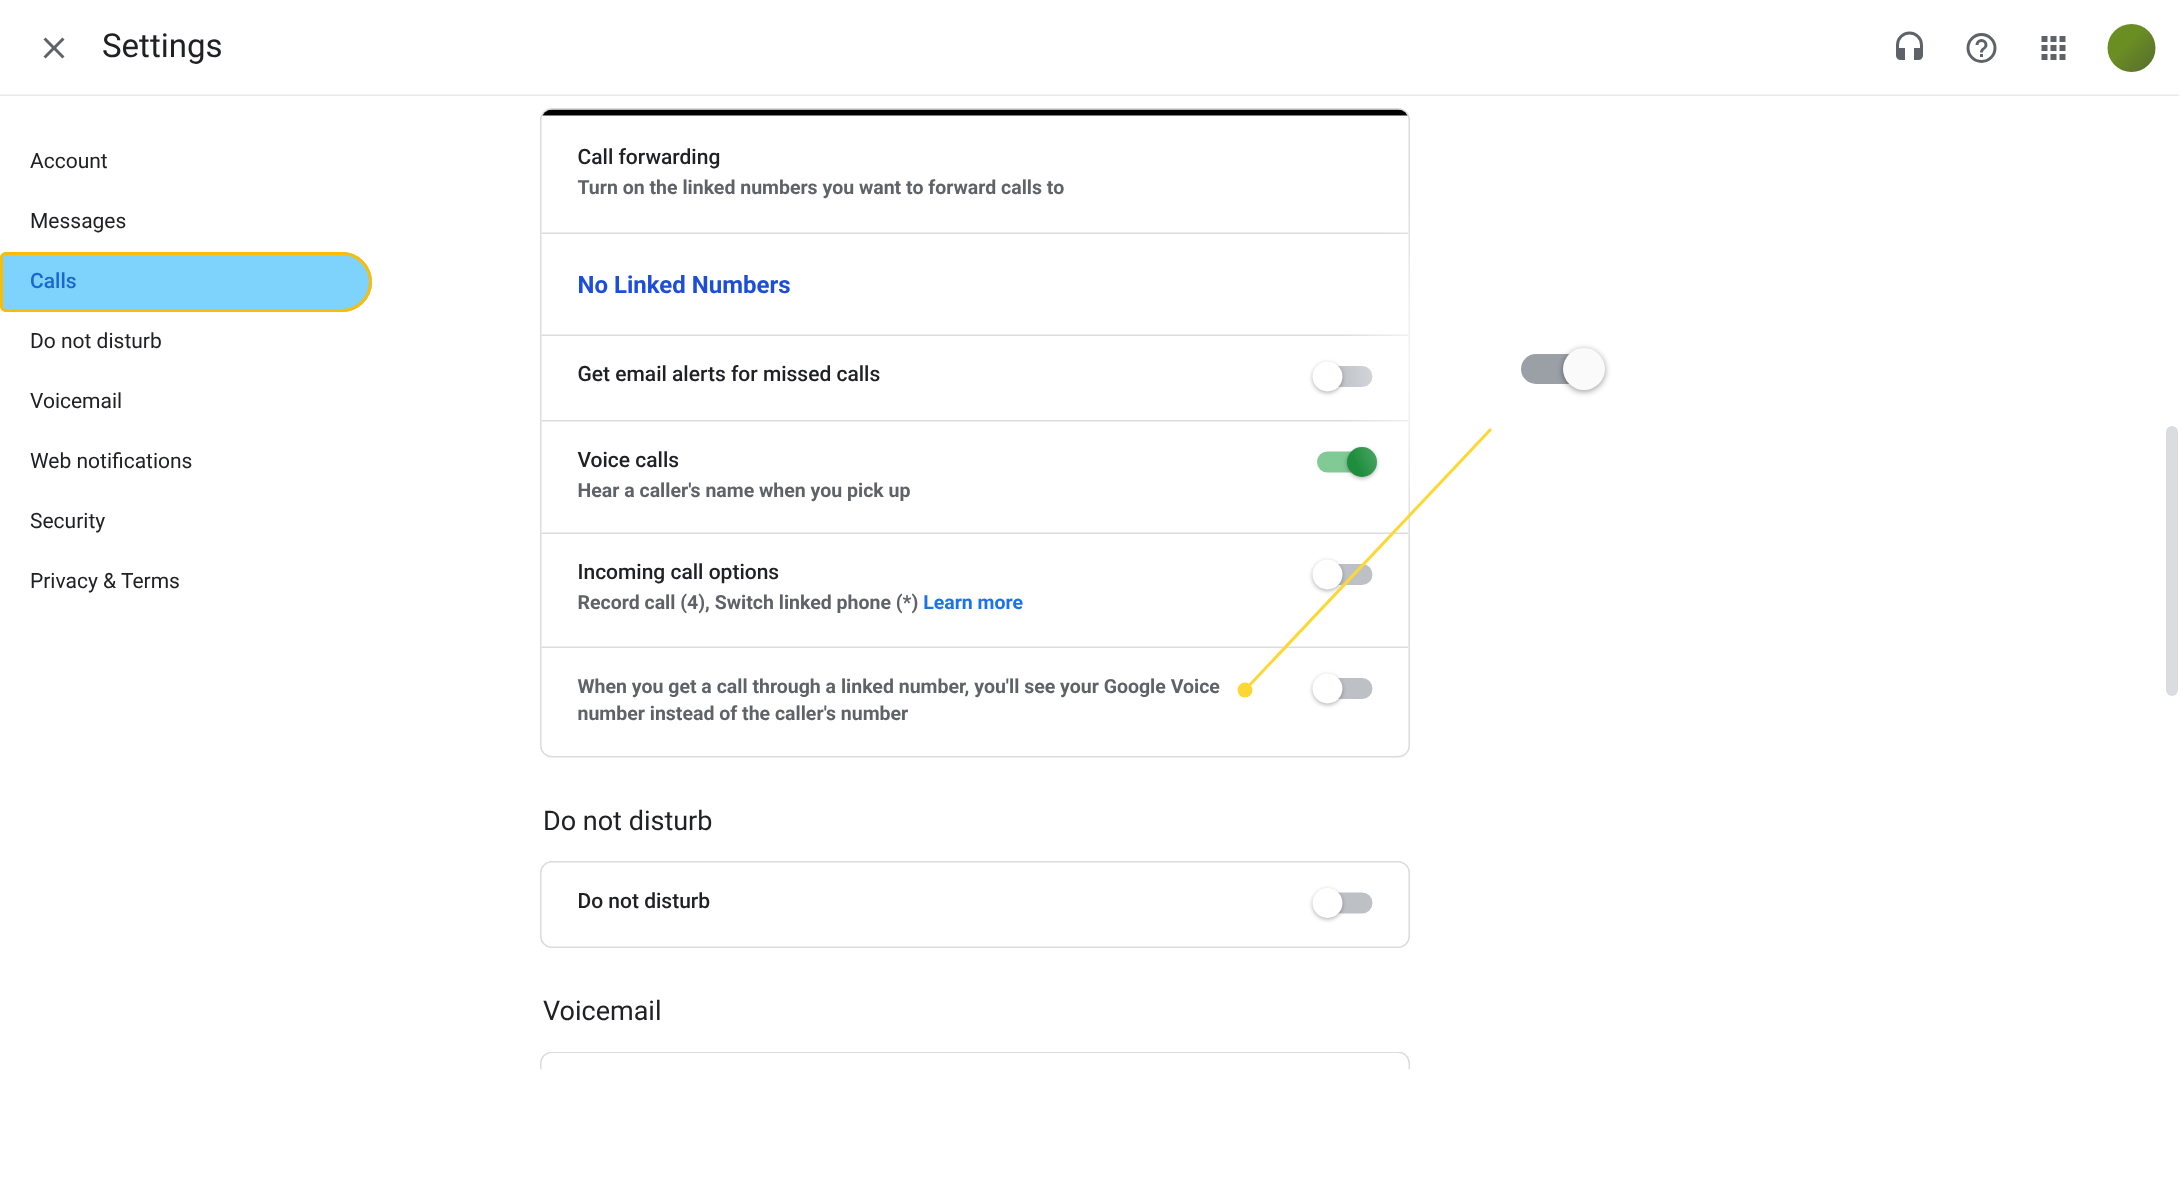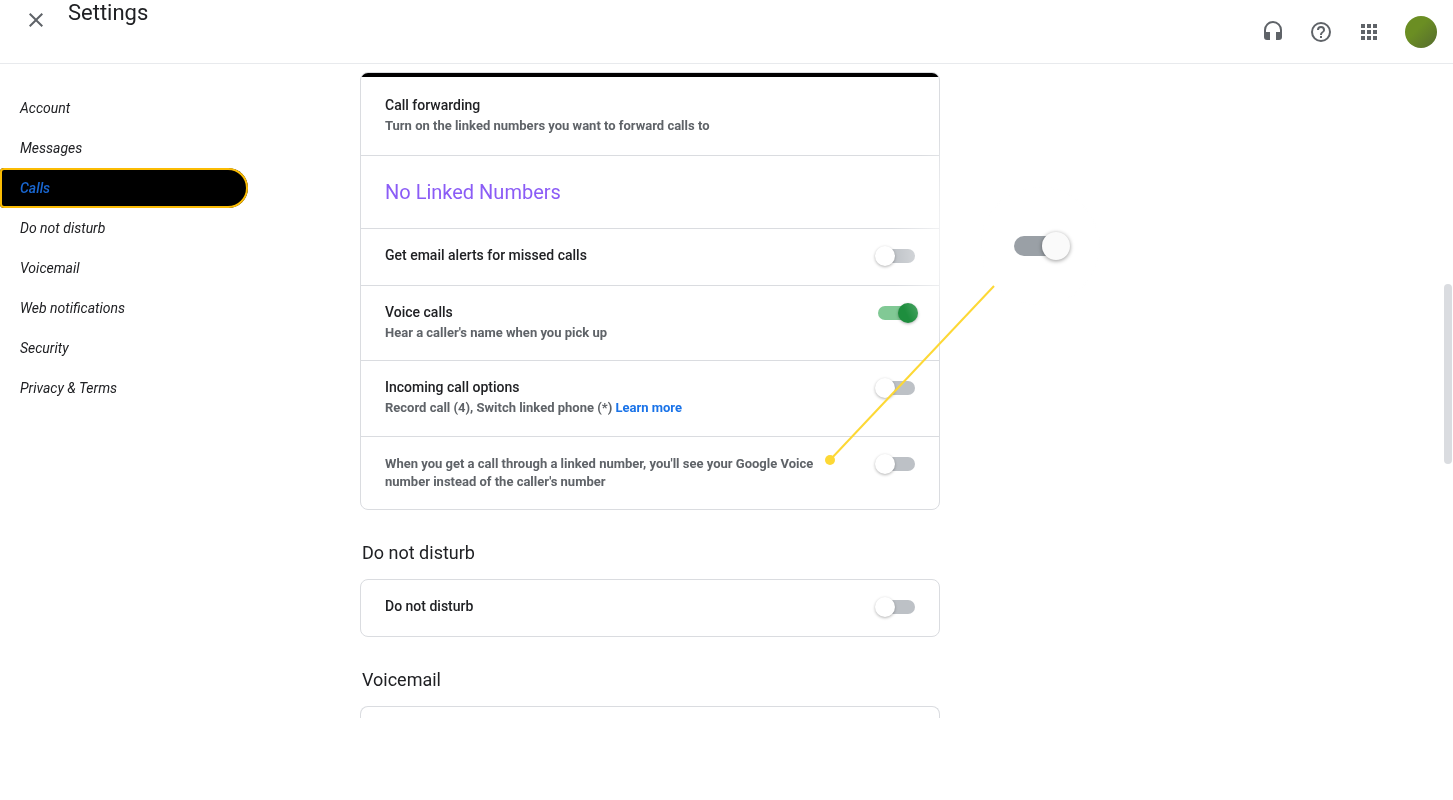--- a/index.html
+++ b/index.html
@@ -1,37 +1,37 @@
 <!DOCTYPE html>
 <html><head>
 <meta charset="utf-8">
 <style>
   * { box-sizing: border-box; margin: 0; padding: 0; }
   html, body { width: 1453px; height: 800px; font-family: 'Google Sans', Roboto, Arial, sans-serif; background: #fff; color: #202124; overflow: hidden; }
-  .header { height: 64px; display: flex; padding: 0 16px; border-bottom: 1px solid #e8eaed; position: relative; }
+  .header { height: 64px; display: flex; align-items: center; padding: 0 16px; border-bottom: 1px solid #e8eaed; position: relative; }
   .close-btn { width: 40px; height: 40px; border-radius: 50%; display: flex; align-items: center; justify-content: center; cursor: pointer; }
   .close-btn svg { width: 24px; height: 24px; fill: #5f6368; }
   .title { font-size: 22px; font-weight: 400; margin-left: 12px; color: #202124; }
   .header-right { margin-left: auto; display: flex; align-items: center; gap: 8px; }
   .icon-btn { width: 40px; height: 40px; border-radius: 50%; display: flex; align-items: center; justify-content: center; cursor: pointer; }
   .icon-btn svg { width: 24px; height: 24px; fill: #5f6368; }
   .avatar { width: 32px; height: 32px; border-radius: 50%; background: linear-gradient(135deg,#6b8e23 40%,#556b2f 100%); margin-left: 8px; }
   .body { display: flex; height: calc(100% - 64px); }
-  .sidebar { width: 260px; padding: 24px 0 0 0; font-style: italic; }
+  .sidebar { width: 260px; padding: 24px 0 0 0; }
   .nav-item { height: 40px; display: flex; align-items: center; padding-left: 20px; font-size: 14px; color: #202124; border-top-right-radius: 20px; border-bottom-right-radius: 20px; margin-right: 12px; cursor: pointer; }
-  .nav-item.active { background: #000000; color: #1967d2; font-weight: 500; outline: 2px solid #fbbc04; outline-offset: -2px; border-radius: 4px; border-top-right-radius: 20px; border-bottom-right-radius: 20px; }
+  .nav-item.active { background: #7dd3fc; color: #1967d2; font-weight: 500; outline: 2px solid #fbbc04; outline-offset: -2px; border-radius: 4px; border-top-right-radius: 20px; border-bottom-right-radius: 20px; }
   .main { flex: 1; overflow-y: auto; position: relative; padding: 0 0 40px 100px; }
   .card { width: 580px; border: 1px solid #dadce0; border-radius: 8px; margin-bottom: 32px; overflow: hidden; }
   .row { padding: 18px 24px; border-top: 1px solid #dadce0; display: flex; align-items: flex-start; gap: 24px; }
   .row:first-child { border-top: none; }
   .row-text { flex: 1; }
   .row-title { font-size: 14px; font-weight: 500; color: #202124; margin-bottom: 4px; }
   .row-sub { font-size: 13px; color: #5f6368; line-height: 1.4; font-weight: bold; }
   .row-sub a { color: #1a73e8; text-decoration: none; }
-  .linked-numbers { padding: 24px; font-size: 20px; color: #8b5cf6; border-top: 1px solid #dadce0; }
+  .linked-numbers { padding: 24px; font-size: 16px; color: #1d4ed8; border-top: 1px solid #dadce0; font-weight: bold; }
   .section-h { font-size: 18px; font-weight: 400; color: #202124; margin: 0 0 16px 2px; }
   
   .toggle { width: 37px; height: 14px; border-radius: 7px; position: relative; flex-shrink: 0; margin-top: 2px; cursor: pointer; }
   .toggle .knob { width: 20px; height: 20px; border-radius: 50%; position: absolute; top: -3px; box-shadow: 0 1px 3px rgba(0,0,0,.3); }
   .toggle.off { background: #bdc1c6; }
   .toggle.off .knob { left: -3px; background: #fff; }
   .toggle.on { background: #81c995; }
   .toggle.on .knob { right: -3px; background: #1e8e3e; }
   .highlight-wrap { position: absolute; left: 720px; top: 122px; width: 120px; height: 120px; border-radius: 50%; background: radial-gradient(circle, #fff 58px, rgba(255,255,255,0) 60px); filter: drop-shadow(0 0 20px rgba(255,255,255,.9)); display:flex; align-items:center; justify-content:center; }
   .highlight-wrap::before { content:""; position:absolute; inset:0; border-radius:50%; background: radial-gradient(circle, rgba(255,255,255,1) 55px, rgba(255,255,255,.95) 60px, rgba(255,255,255,0) 80px); }

